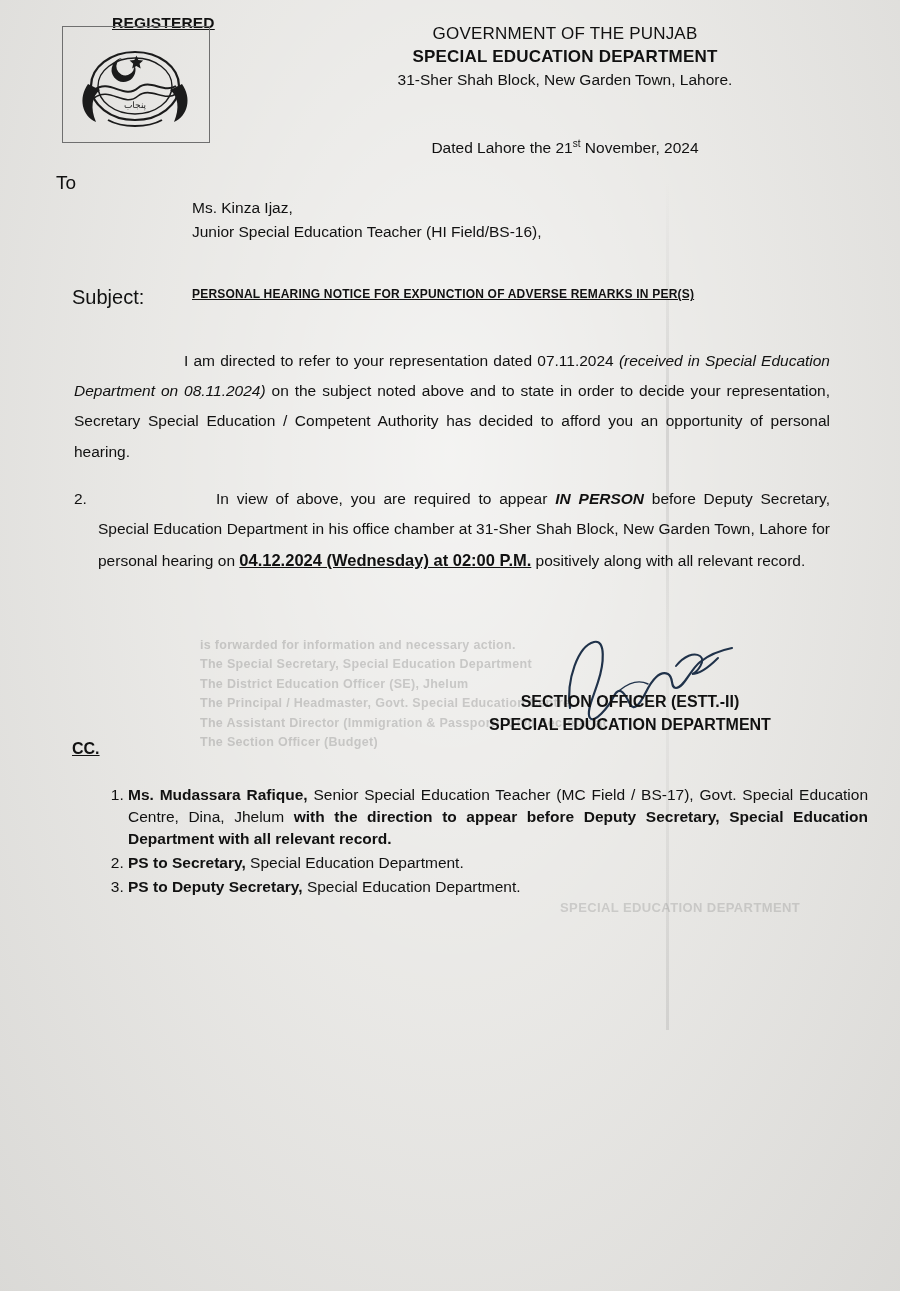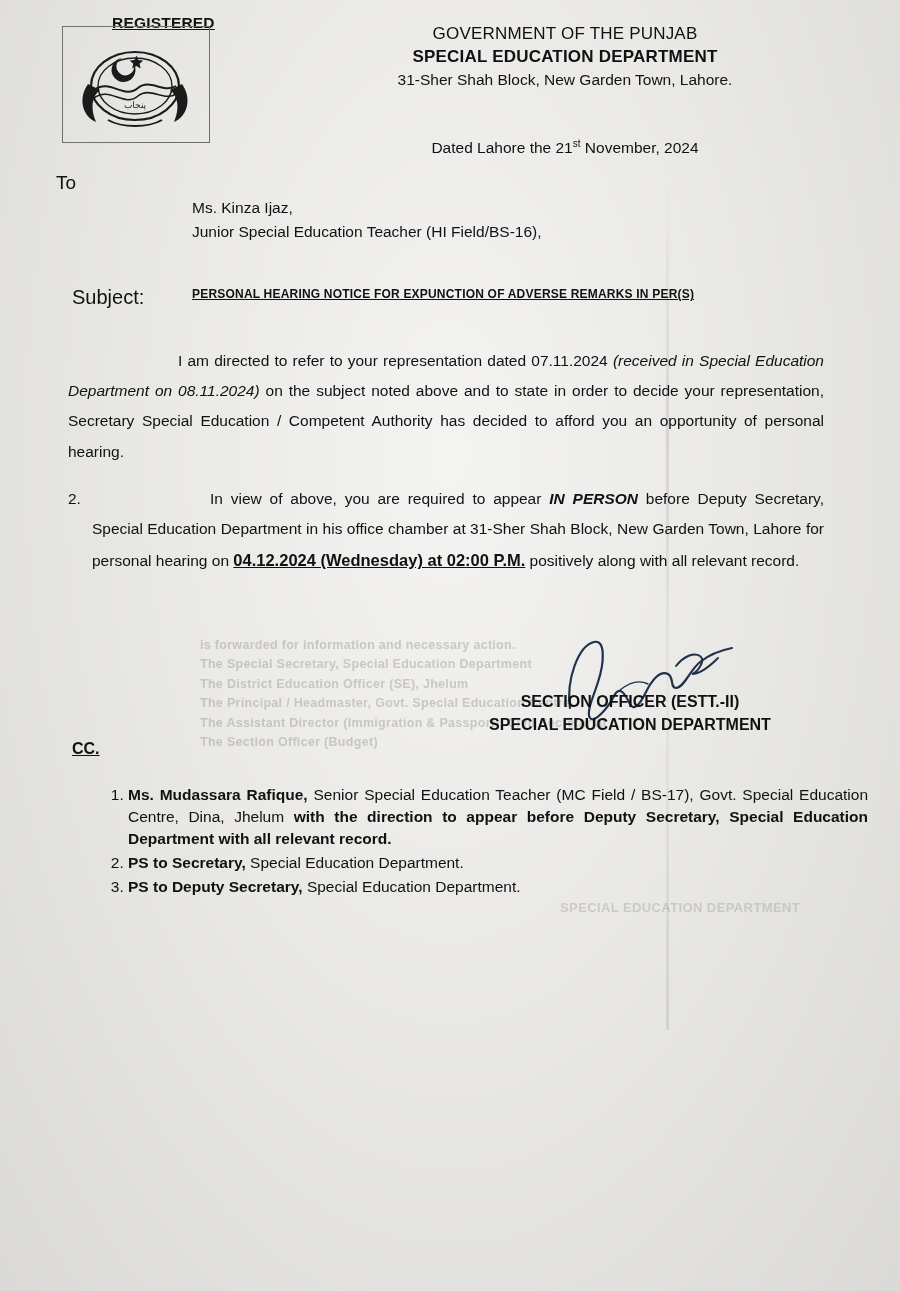--- a/index.html
+++ b/index.html
@@ -111,21 +111,21 @@
     font-weight: bold;
     text-decoration: underline;
     text-align: justify;
     line-height: 1.45;
     letter-spacing: .2px;
   }
 
   .para {
     position: absolute;
     width: 756px;
-    left: 68px;
+    left: 74px;
     font-size: 15.5px;
     text-align: justify;
     line-height: 1.95;
   }
   .p1 { top: 346px; }
   .p1 .indent { display: inline-block; width: 110px; }
   .p2 { top: 484px; }
   .p2 .num { position: absolute; left: 0; top: 0; }
   .p2 .body { display: block; text-indent: 118px; margin-left: 24px; }
   .ital { font-style: italic; }

